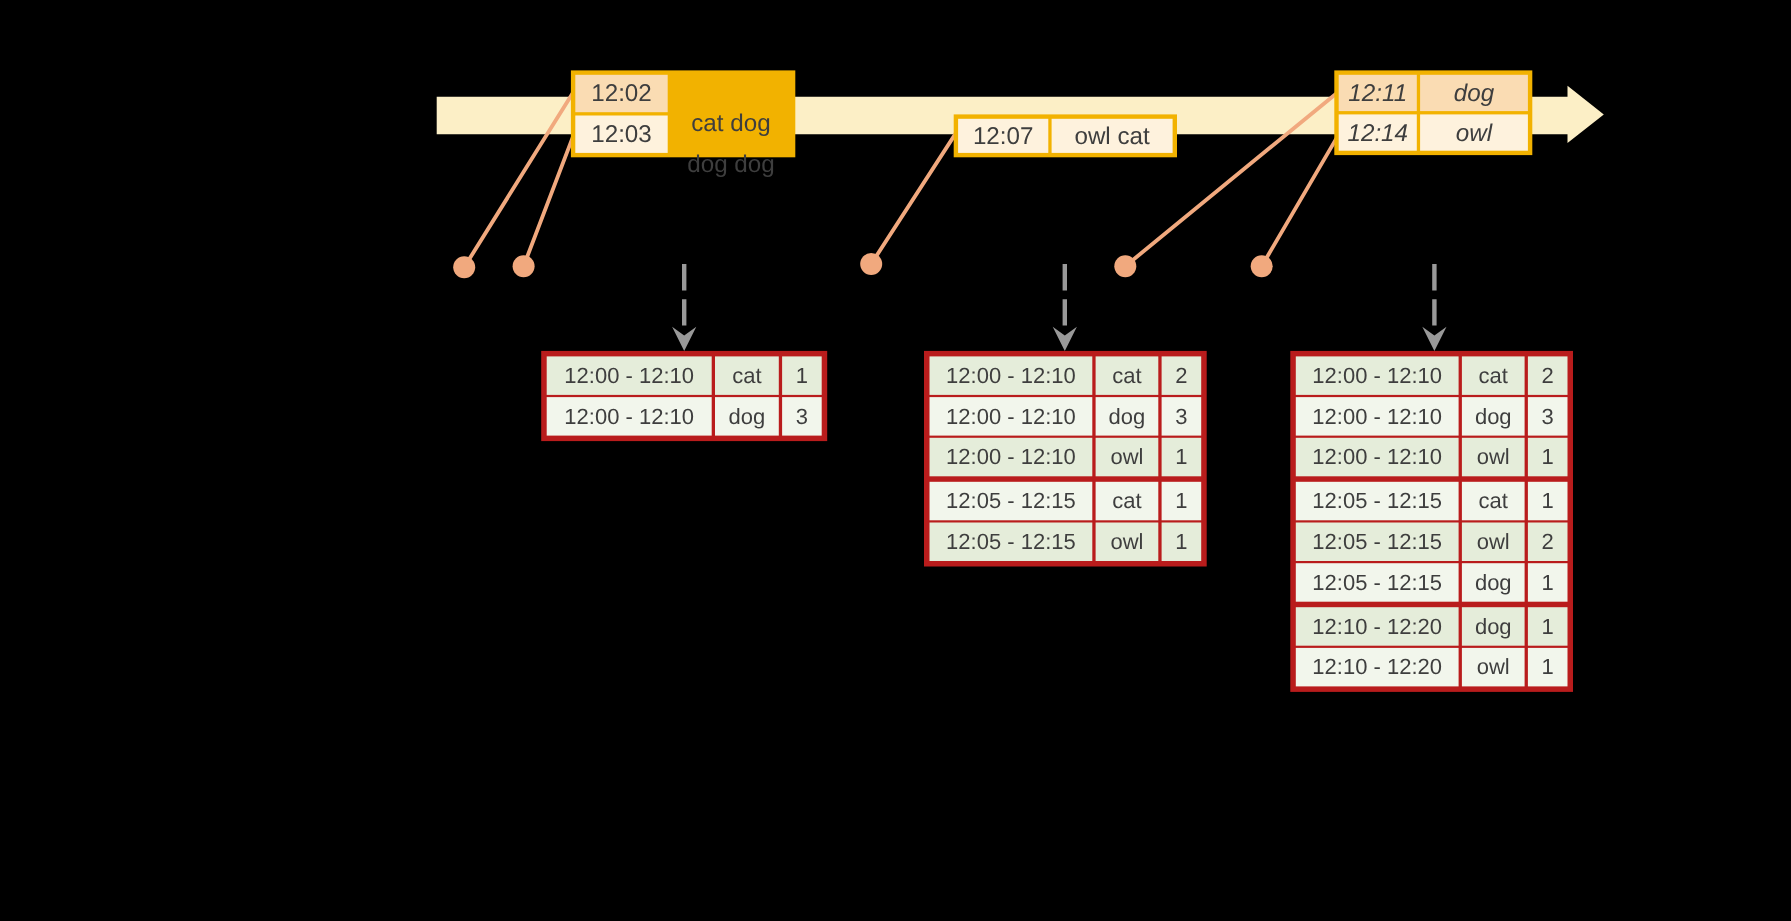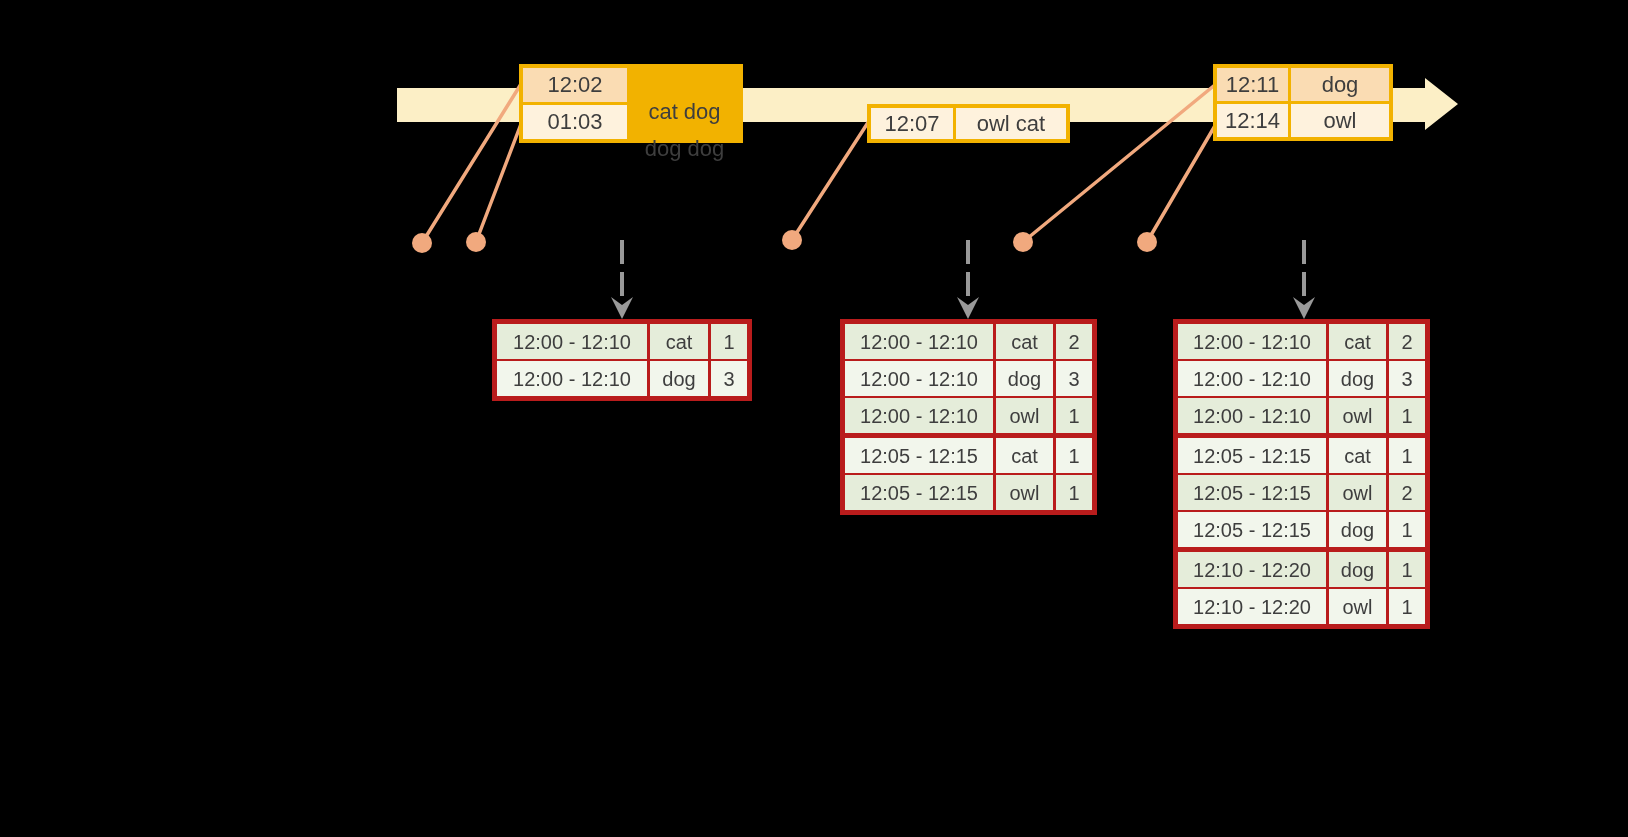--- a/index.html
+++ b/index.html
@@ -9,25 +9,25 @@
 
   
   .etable{position:absolute;z-index:2;background:#F2B200;padding:4px;
           display:flex;flex-direction:column;gap:3px;box-sizing:border-box;}
   .etable .row{display:flex;gap:3px;}
   .etable .cell{display:flex;align-items:center;justify-content:center;
                 color:#3E3E3E;font-size:22px;line-height:1;}
   .etable .row:nth-child(odd) .cell{background:#FADCB3;}
   .etable .row:nth-child(even) .cell{background:#FEF2DD;}
   .etable-1{left:519px;top:64px;}
-  .etable-1 .row{height:34px;} .etable-1 .time{width:104px;} .etable-1 .words{width:109px;margin-top:44px;}
+  .etable-1 .row{height:34px;} .etable-1 .time{width:84px;} .etable-1 .words{width:109px;margin-top:44px;}
   .etable-2{left:867px;top:84px;margin-top:20px;}
   .etable-2 .row{height:31px;} .etable-2 .time{width:82px;} .etable-2 .words{width:110px;}
   .etable-2 .row:nth-child(odd) .cell{background:#FEF2DD;}
-  .etable-3{left:1213px;top:64px;}
+  .etable-3{left:1213px;top:64px;font-style:italic;}
   .etable-3 .row{height:33px;} .etable-3 .time{width:71px;} .etable-3 .words{width:98px;}
 
   
   .gtable{position:absolute;z-index:2;background:#b91c1c;padding:5px;
           display:flex;flex-direction:column;gap:2px;box-sizing:border-box;}
   .gtable .row{display:flex;gap:3px;}
   .gtable .cell{display:flex;align-items:center;justify-content:center;
                 color:#3E3E3E;font-size:20px;line-height:1;height:35px;}
   .gtable .row:nth-child(odd) .cell{background:#E5EDDA;}
   .gtable .row:nth-child(even) .cell{background:#F2F6EC;}
@@ -78,21 +78,21 @@
   </svg>
 
   <div class="etable etable-1">
 
       <div class="row">
         <div class="cell time">12:02</div>
         <div class="cell words">cat dog</div>
       </div>
 
       <div class="row">
-        <div class="cell time">01:03</div>
+        <div class="cell time">12:03</div>
         <div class="cell words">dog dog</div>
       </div>
 
   </div>
 
   <div class="etable etable-2">
 
       <div class="row">
         <div class="cell time">12:07</div>
         <div class="cell words">owl cat</div>

